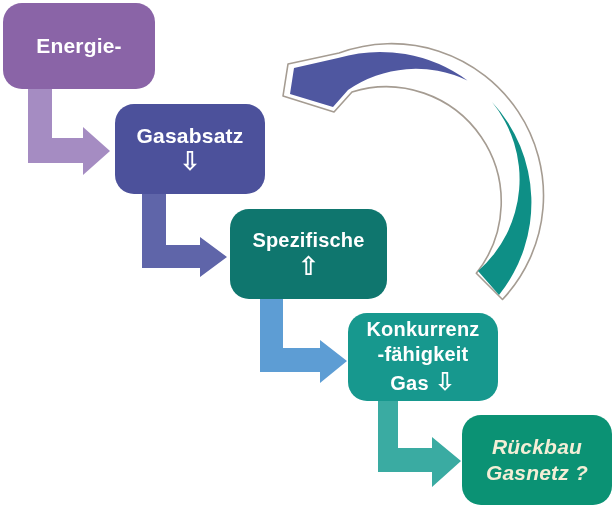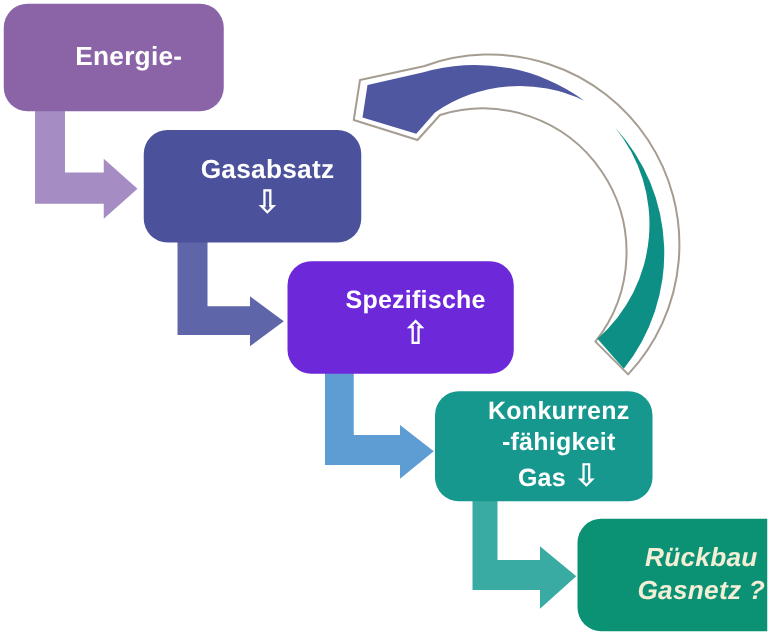--- a/index.html
+++ b/index.html
@@ -15,21 +15,20 @@
     position:absolute;
     display:flex;flex-direction:column;
     align-items:center;justify-content:center;
     text-align:center;
     color:#ffffff;
     font-weight:bold;
     font-size:21px;
     line-height:1.22;
     border-radius:19px;
     letter-spacing:0.2px;
-    padding-left:24px;
   }
   .box .glyph{font-size:26px;line-height:1.05;font-weight:bold;}
   .box .inline-glyph{font-size:25px;}
   #box-energiepolitik{left:3px;top:3px;width:152px;height:86px;}
   #box-gasabsatz{left:115px;top:104px;width:150px;height:90px;}
   #box-netzentgelte{left:230px;top:209px;width:157px;height:90px;font-size:20px;}
   #box-konkurrenz{left:348px;top:313px;width:150px;height:88px;font-size:20px;}
   #box-rueckbau{left:462px;top:415px;width:150px;height:90px;font-style:italic;}
 </style>
 </head>
@@ -74,21 +73,21 @@
 
   <div class="box" id="box-energiepolitik" style="background-color: rgb(138, 100, 167);">
     <span>Energie-</span>
   </div>
 
   <div class="box" id="box-gasabsatz" style="background-color: rgb(76, 81, 155);">
     <span>Gasabsatz</span>
     <span class="glyph">⇩</span>
   </div>
 
-  <div class="box" id="box-netzentgelte" style="background-color: #6d28d9;">
+  <div class="box" id="box-netzentgelte" style="background-color: #0f766e;">
     <span>Spezifische</span>
     <span class="glyph">⇧</span>
   </div>
 
   <div class="box" id="box-rueckbau" style="background-color: rgb(11, 146, 116); color: rgb(243, 238, 214);">
     <span>Rückbau</span>
     <span>Gasnetz ?</span>
   </div>
 
   <div class="box" id="box-konkurrenz" style="background-color: rgb(23, 152, 142);">

